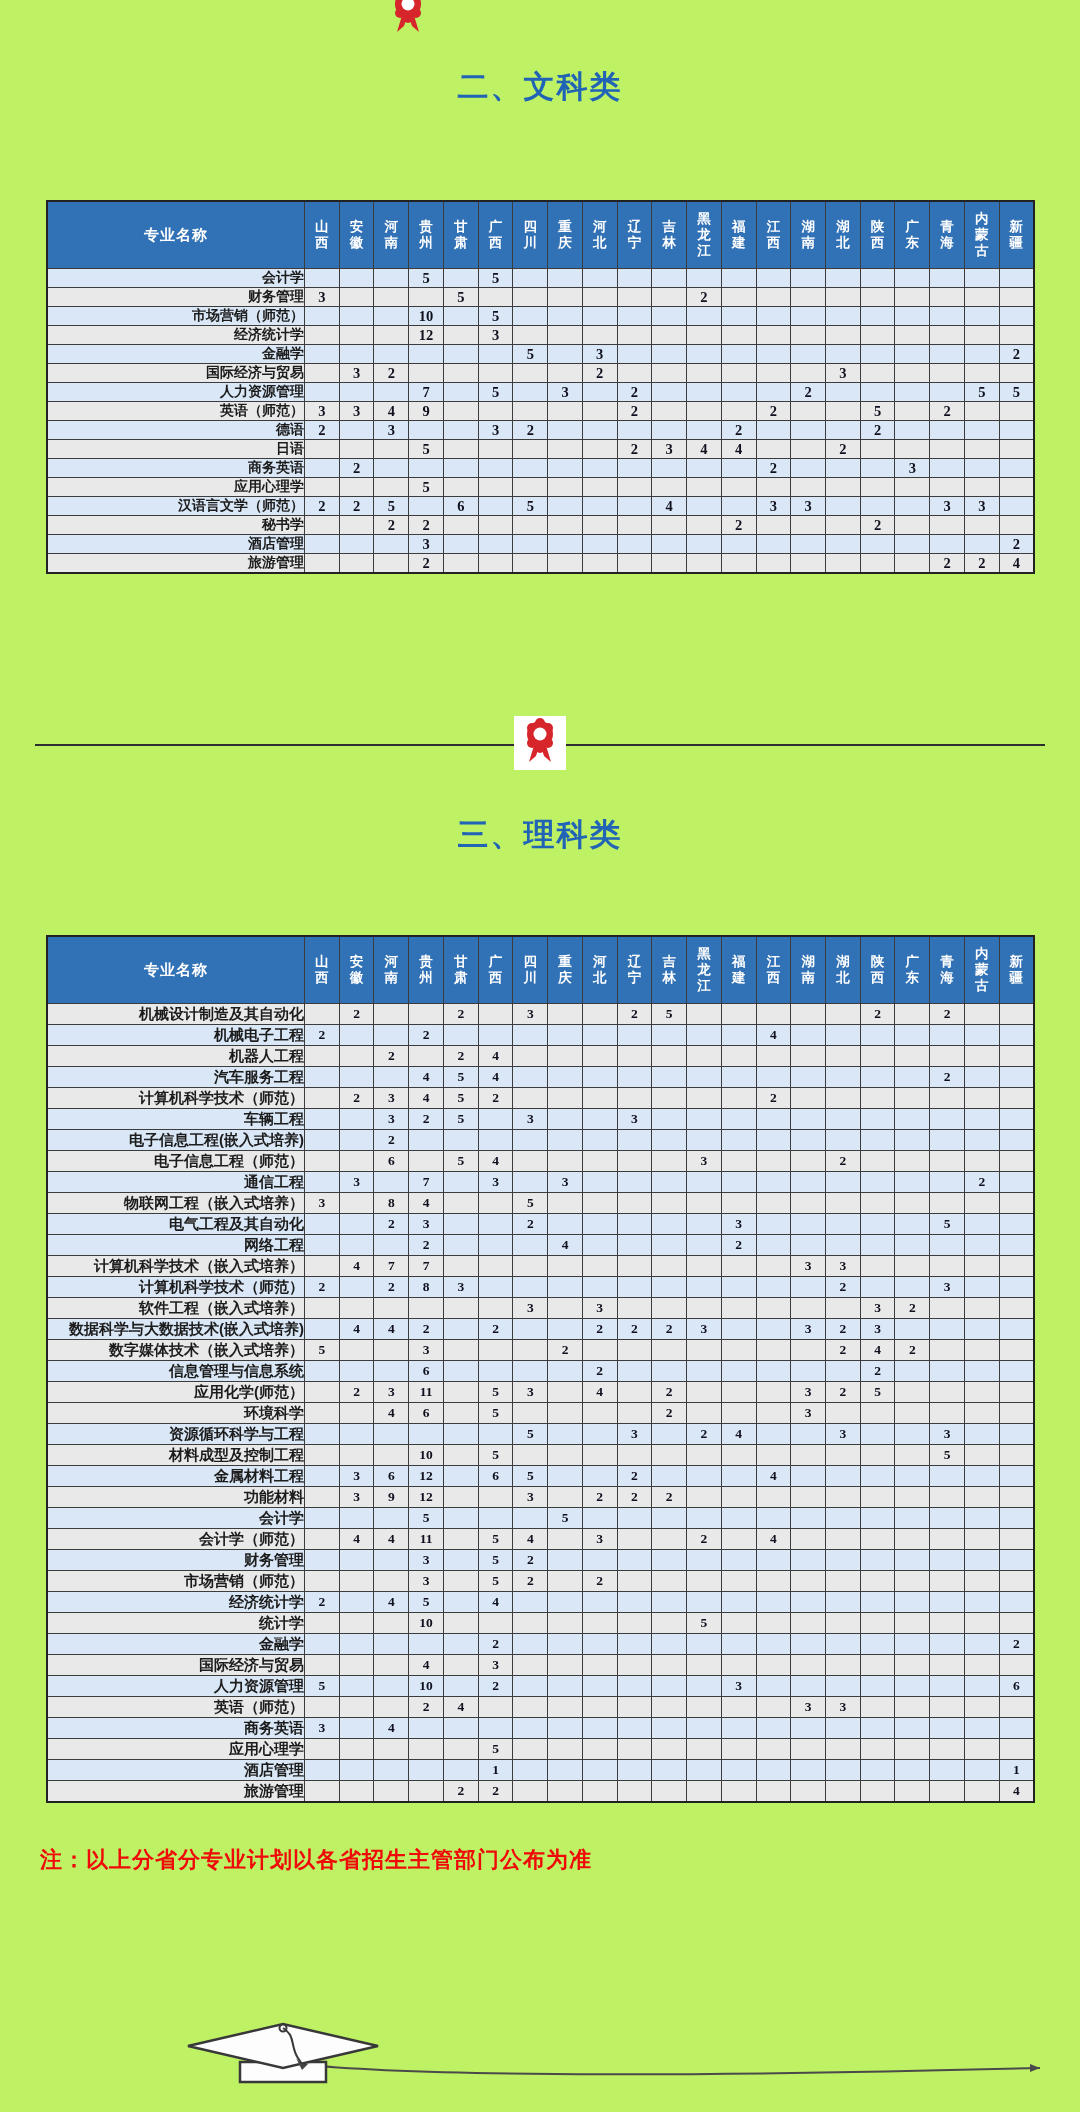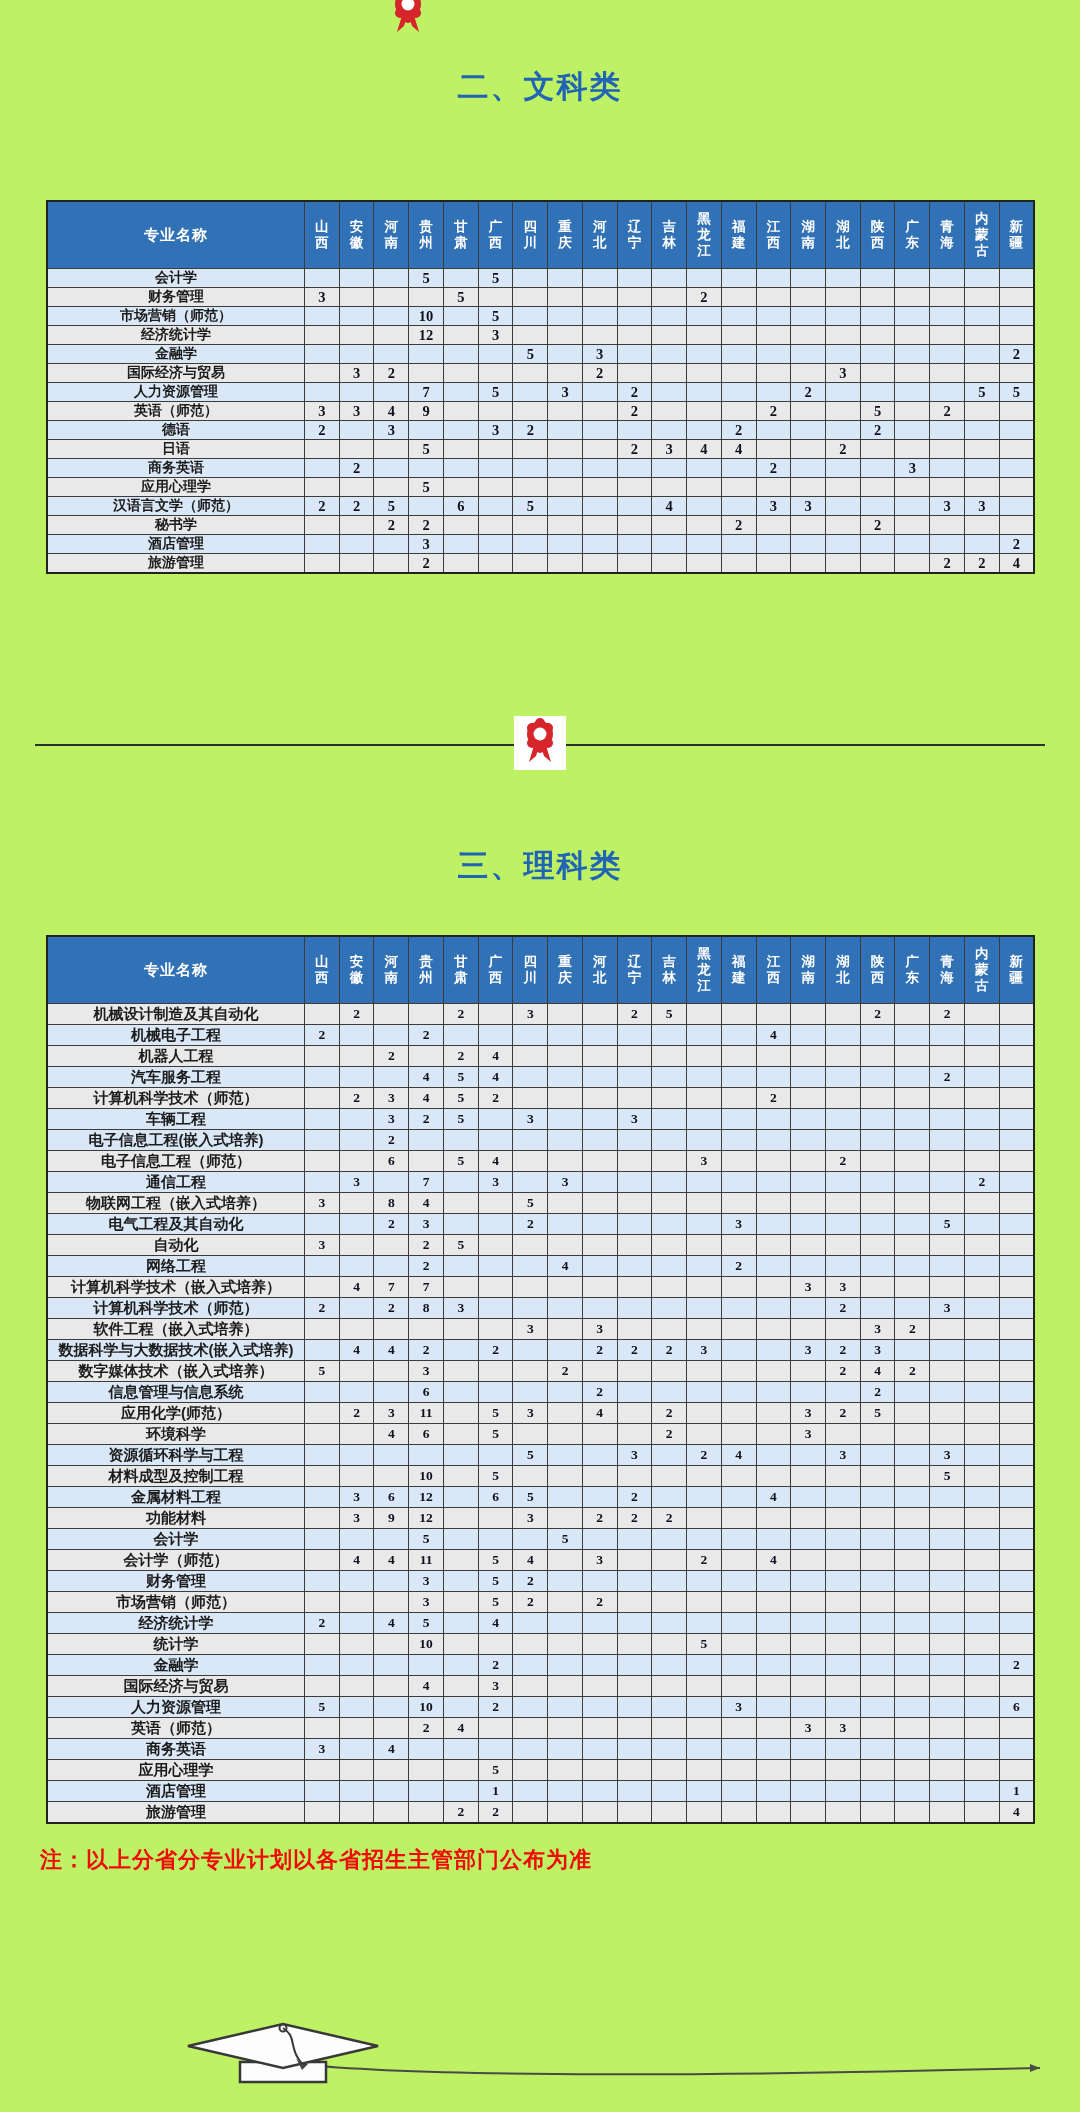--- a/index.html
+++ b/index.html
@@ -3,39 +3,39 @@
 <meta charset="utf-8">
 <style>
   html,body{margin:0;padding:0;background:#ffffff;}
   .page{position:relative;width:1080px;height:2112px;background:#bef264;overflow:hidden;
         font-family:"Liberation Sans","DejaVu Sans",sans-serif;}
 
   
   .sec-title{position:absolute;left:0;width:100%;text-align:center;
              font-size:31px;font-weight:bold;color:#2164b6;letter-spacing:2px;}
   #title-wen{top:66px;}
-  #title-li{top:814px;margin-top:31px;}
+  #title-li{top:814px;}
 
   
   .divider-line{position:absolute;left:35px;width:1010px;border-top:2px solid #2e2e2e;height:0;}
   .rosette{position:absolute;width:40px;height:54px;background:#ffffff;padding:0 6px;}
   #rosette-top{left:382px;top:-14px;background:transparent;}
   #rosette-mid{left:514px;top:716px;}
   #divider-mid{top:744px;}
 
   
   .plan-table{position:absolute;left:46px;border-collapse:collapse;table-layout:fixed;
               border:2px solid #222;width:989px;}
   #table-wen{top:200px;}
   #table-li{top:935px;}
   .plan-table th,.plan-table td{border:1px solid #3c3c3c;padding:0;overflow:hidden;}
   .plan-table thead th{background:#3171b5;color:#ffffff;font-weight:bold;height:66px;}
   th.name-h{font-size:15px;letter-spacing:1px;}
   th.prov{font-size:13.5px;line-height:1.18;padding:0 7px;word-break:break-all;}
-  td.name{text-align:center;font-weight:bold;color:#1c1c1c;white-space:nowrap;}
+  td.name{text-align:right;font-weight:bold;color:#1c1c1c;white-space:nowrap;}
   td.val{text-align:center;font-family:"Liberation Serif","DejaVu Serif",serif;
          font-weight:bold;color:#10101e;}
   #table-wen td{height:18px;}
   #table-wen td.name{font-size:14px;}
   #table-wen td.val{font-size:14.5px;}
   #table-li td{height:20px;}
   #table-li td.name{font-size:15px;}
   #table-li td.val{font-size:13.5px;}
   tr.shade-blue td{background:#d9e7f6;}
   tr.shade-gray td{background:#e9e9e9;}
@@ -791,44 +791,20 @@
           <td class="val">3</td>
           <td class="val"></td>
           <td class="val"></td>
           <td class="val"></td>
           <td class="val"></td>
           <td class="val"></td>
           <td class="val">5</td>
           <td class="val"></td>
           <td class="val"></td>
         </tr>
-        <tr class="shade-gray">
-          <td class="name">自动化</td>
-          <td class="val">3</td>
-          <td class="val"></td>
-          <td class="val"></td>
-          <td class="val">2</td>
-          <td class="val">5</td>
-          <td class="val"></td>
-          <td class="val"></td>
-          <td class="val"></td>
-          <td class="val"></td>
-          <td class="val"></td>
-          <td class="val"></td>
-          <td class="val"></td>
-          <td class="val"></td>
-          <td class="val"></td>
-          <td class="val"></td>
-          <td class="val"></td>
-          <td class="val"></td>
-          <td class="val"></td>
-          <td class="val"></td>
-          <td class="val"></td>
-          <td class="val"></td>
-        </tr>
         <tr class="shade-blue">
           <td class="name">网络工程</td>
           <td class="val"></td>
           <td class="val"></td>
           <td class="val"></td>
           <td class="val">2</td>
           <td class="val"></td>
           <td class="val"></td>
           <td class="val"></td>
           <td class="val">4</td>

